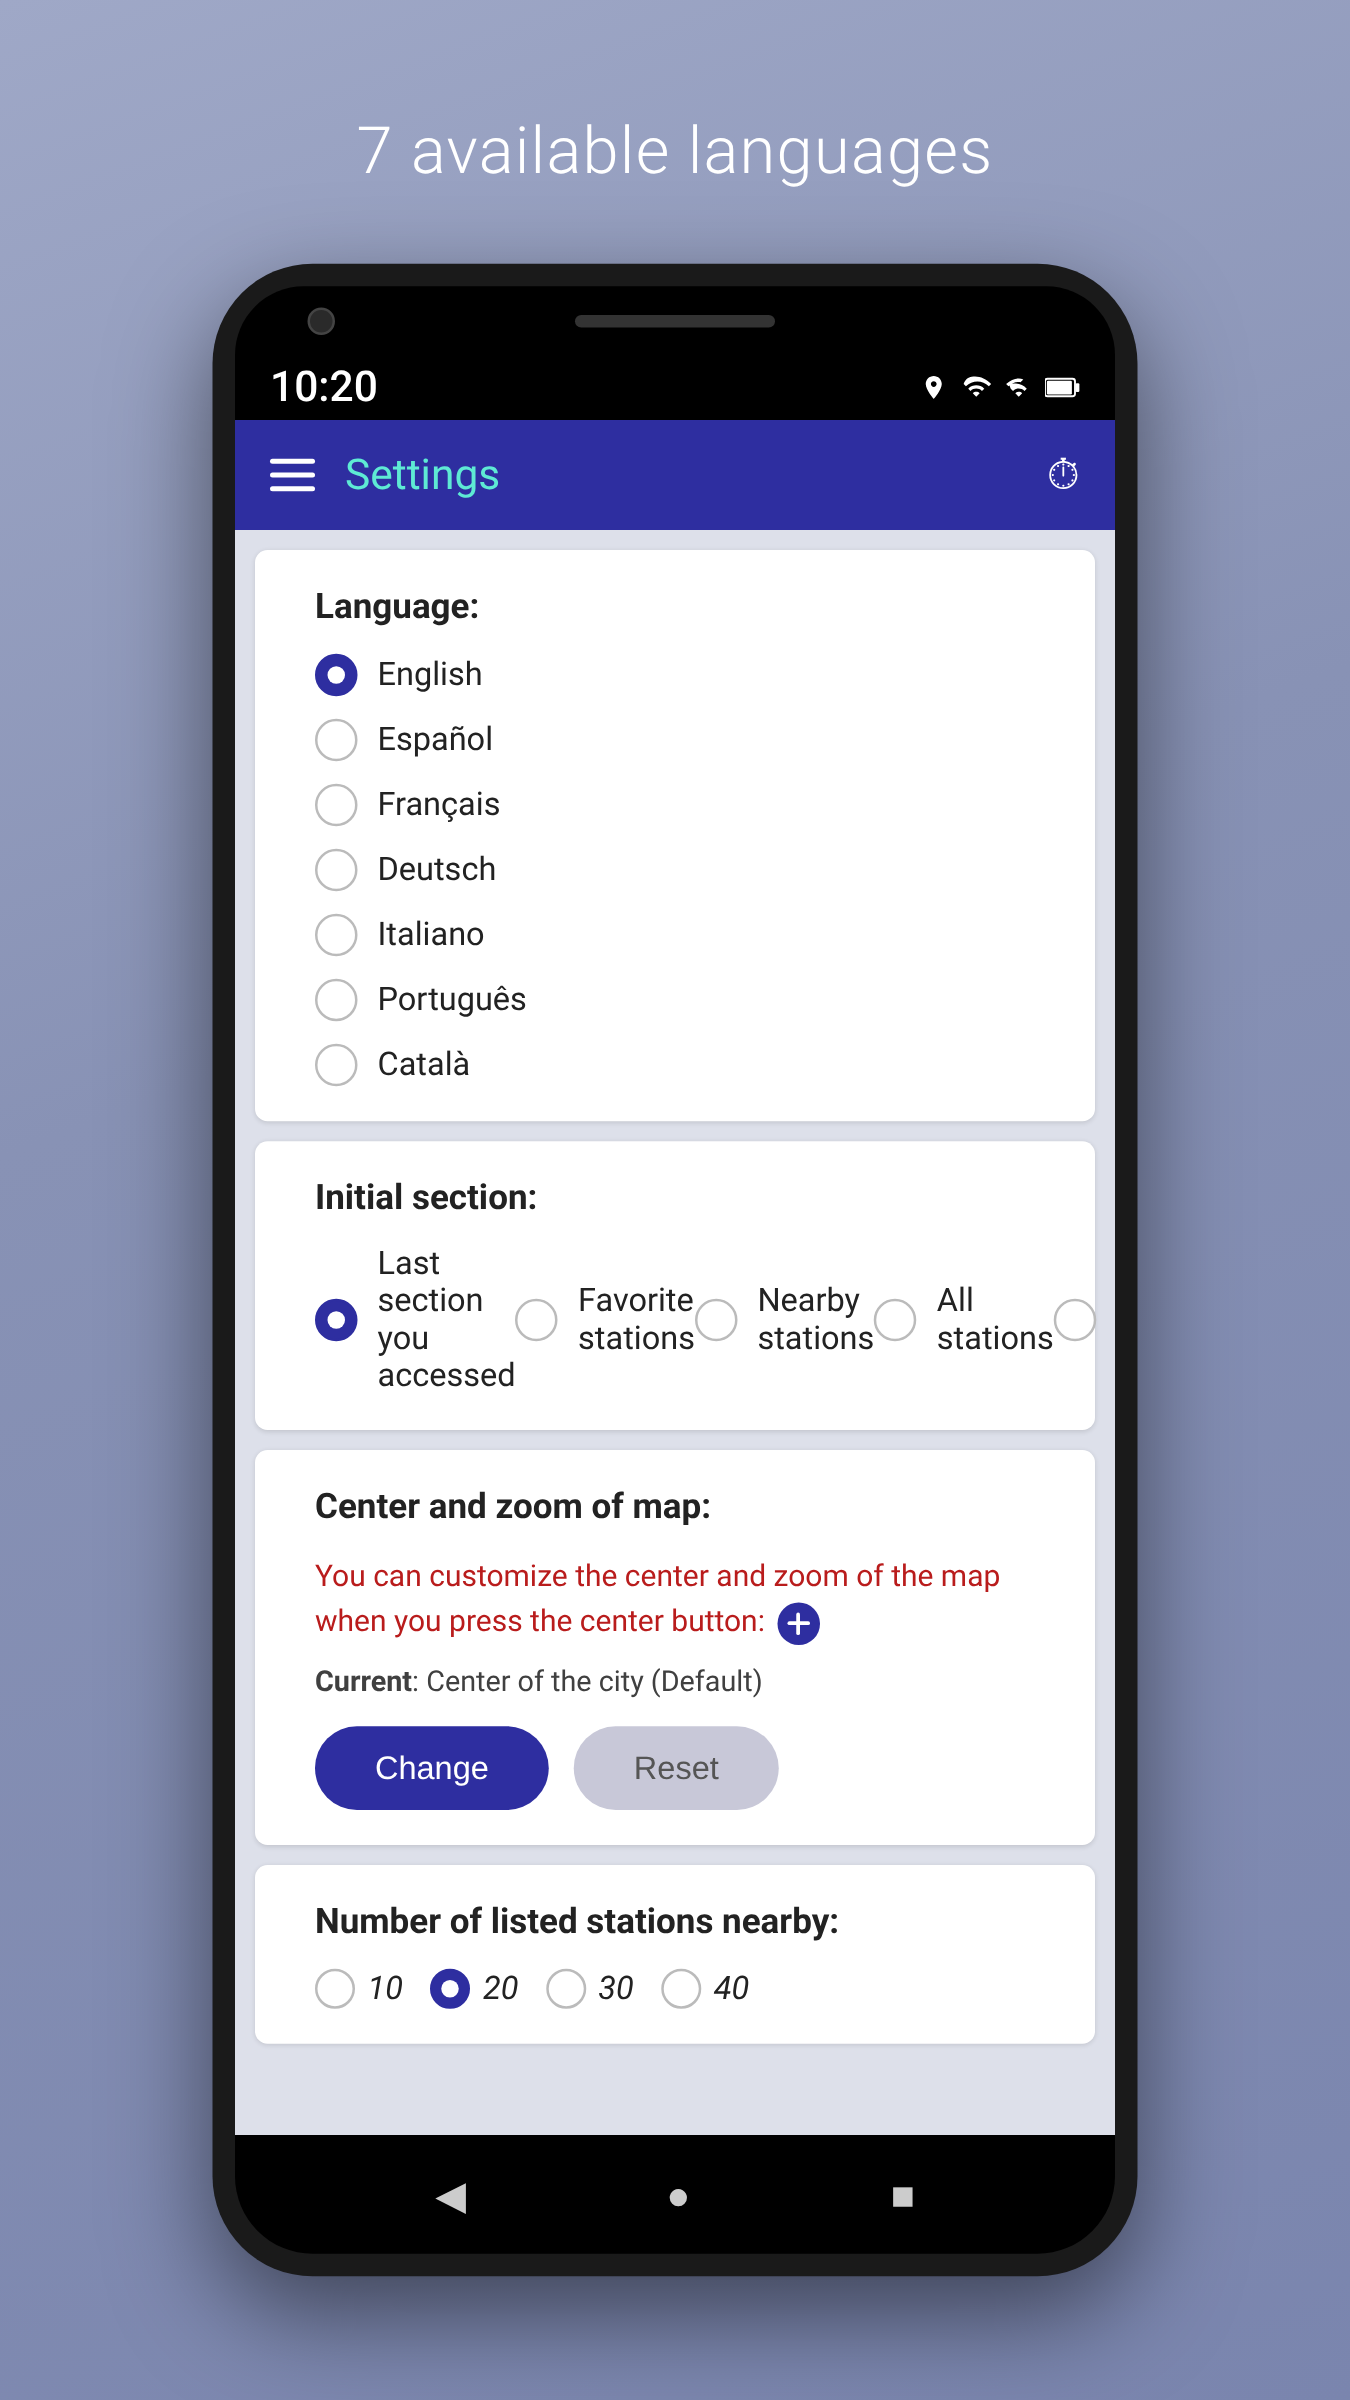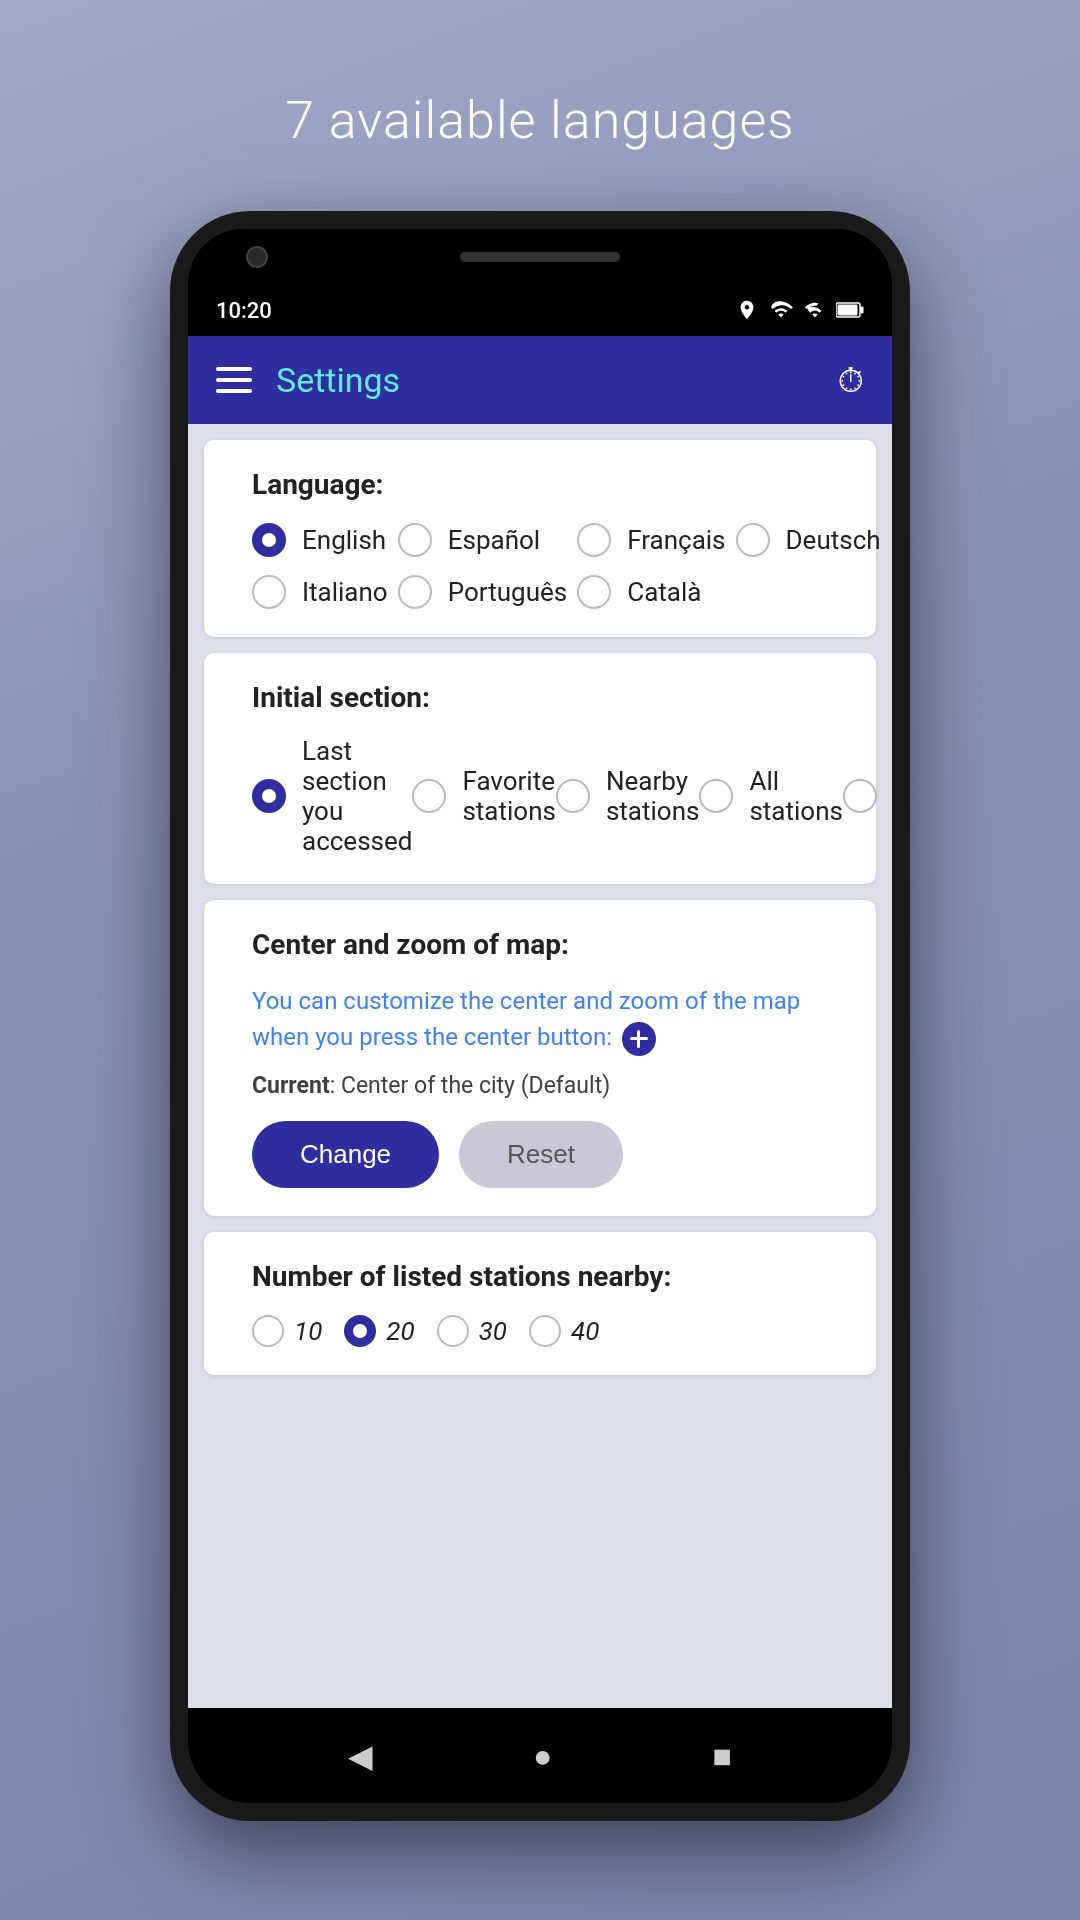--- a/index.html
+++ b/index.html
@@ -81,21 +81,21 @@
       background: #000;
       height: 52px;
       display: flex;
       align-items: center;
       justify-content: space-between;
       padding: 0 28px;
     }
 
     .status-time {
       color: #fff;
-      font-size: 22px;
+      font-size: 34px;
       font-weight: 500;
     }
 
     .status-icons {
       display: flex;
       align-items: center;
       gap: 10px;
     }
 
     .status-icons svg {
@@ -166,22 +166,22 @@
     .card-title {
       font-size: 28px;
       font-weight: 700;
       color: #222;
       margin-bottom: 22px;
     }
 
     
     .radio-grid {
       display: grid;
-      grid-template-columns: 1fr 1fr 1fr 1fr;
-      gap: 18px 10px;
+      grid-template-columns: 1fr;
+      gap: 18px 22px;
     }
 
     .radio-item {
       display: flex;
       align-items: center;
       gap: 16px;
       cursor: pointer;
     }
 
     .radio-circle {
@@ -215,21 +215,21 @@
     }
 
     .radio-list {
       display: flex;
       flex-direction: row;
     }
 
     
     .description-text {
       font-size: 24px;
-      color: #3b82f6;
+      color: #b91c1c;
       line-height: 1.5;
       margin-bottom: 16px;
     }
 
     .current-text {
       font-size: 23px;
       color: #404040;
       margin-bottom: 22px;
     }
 

